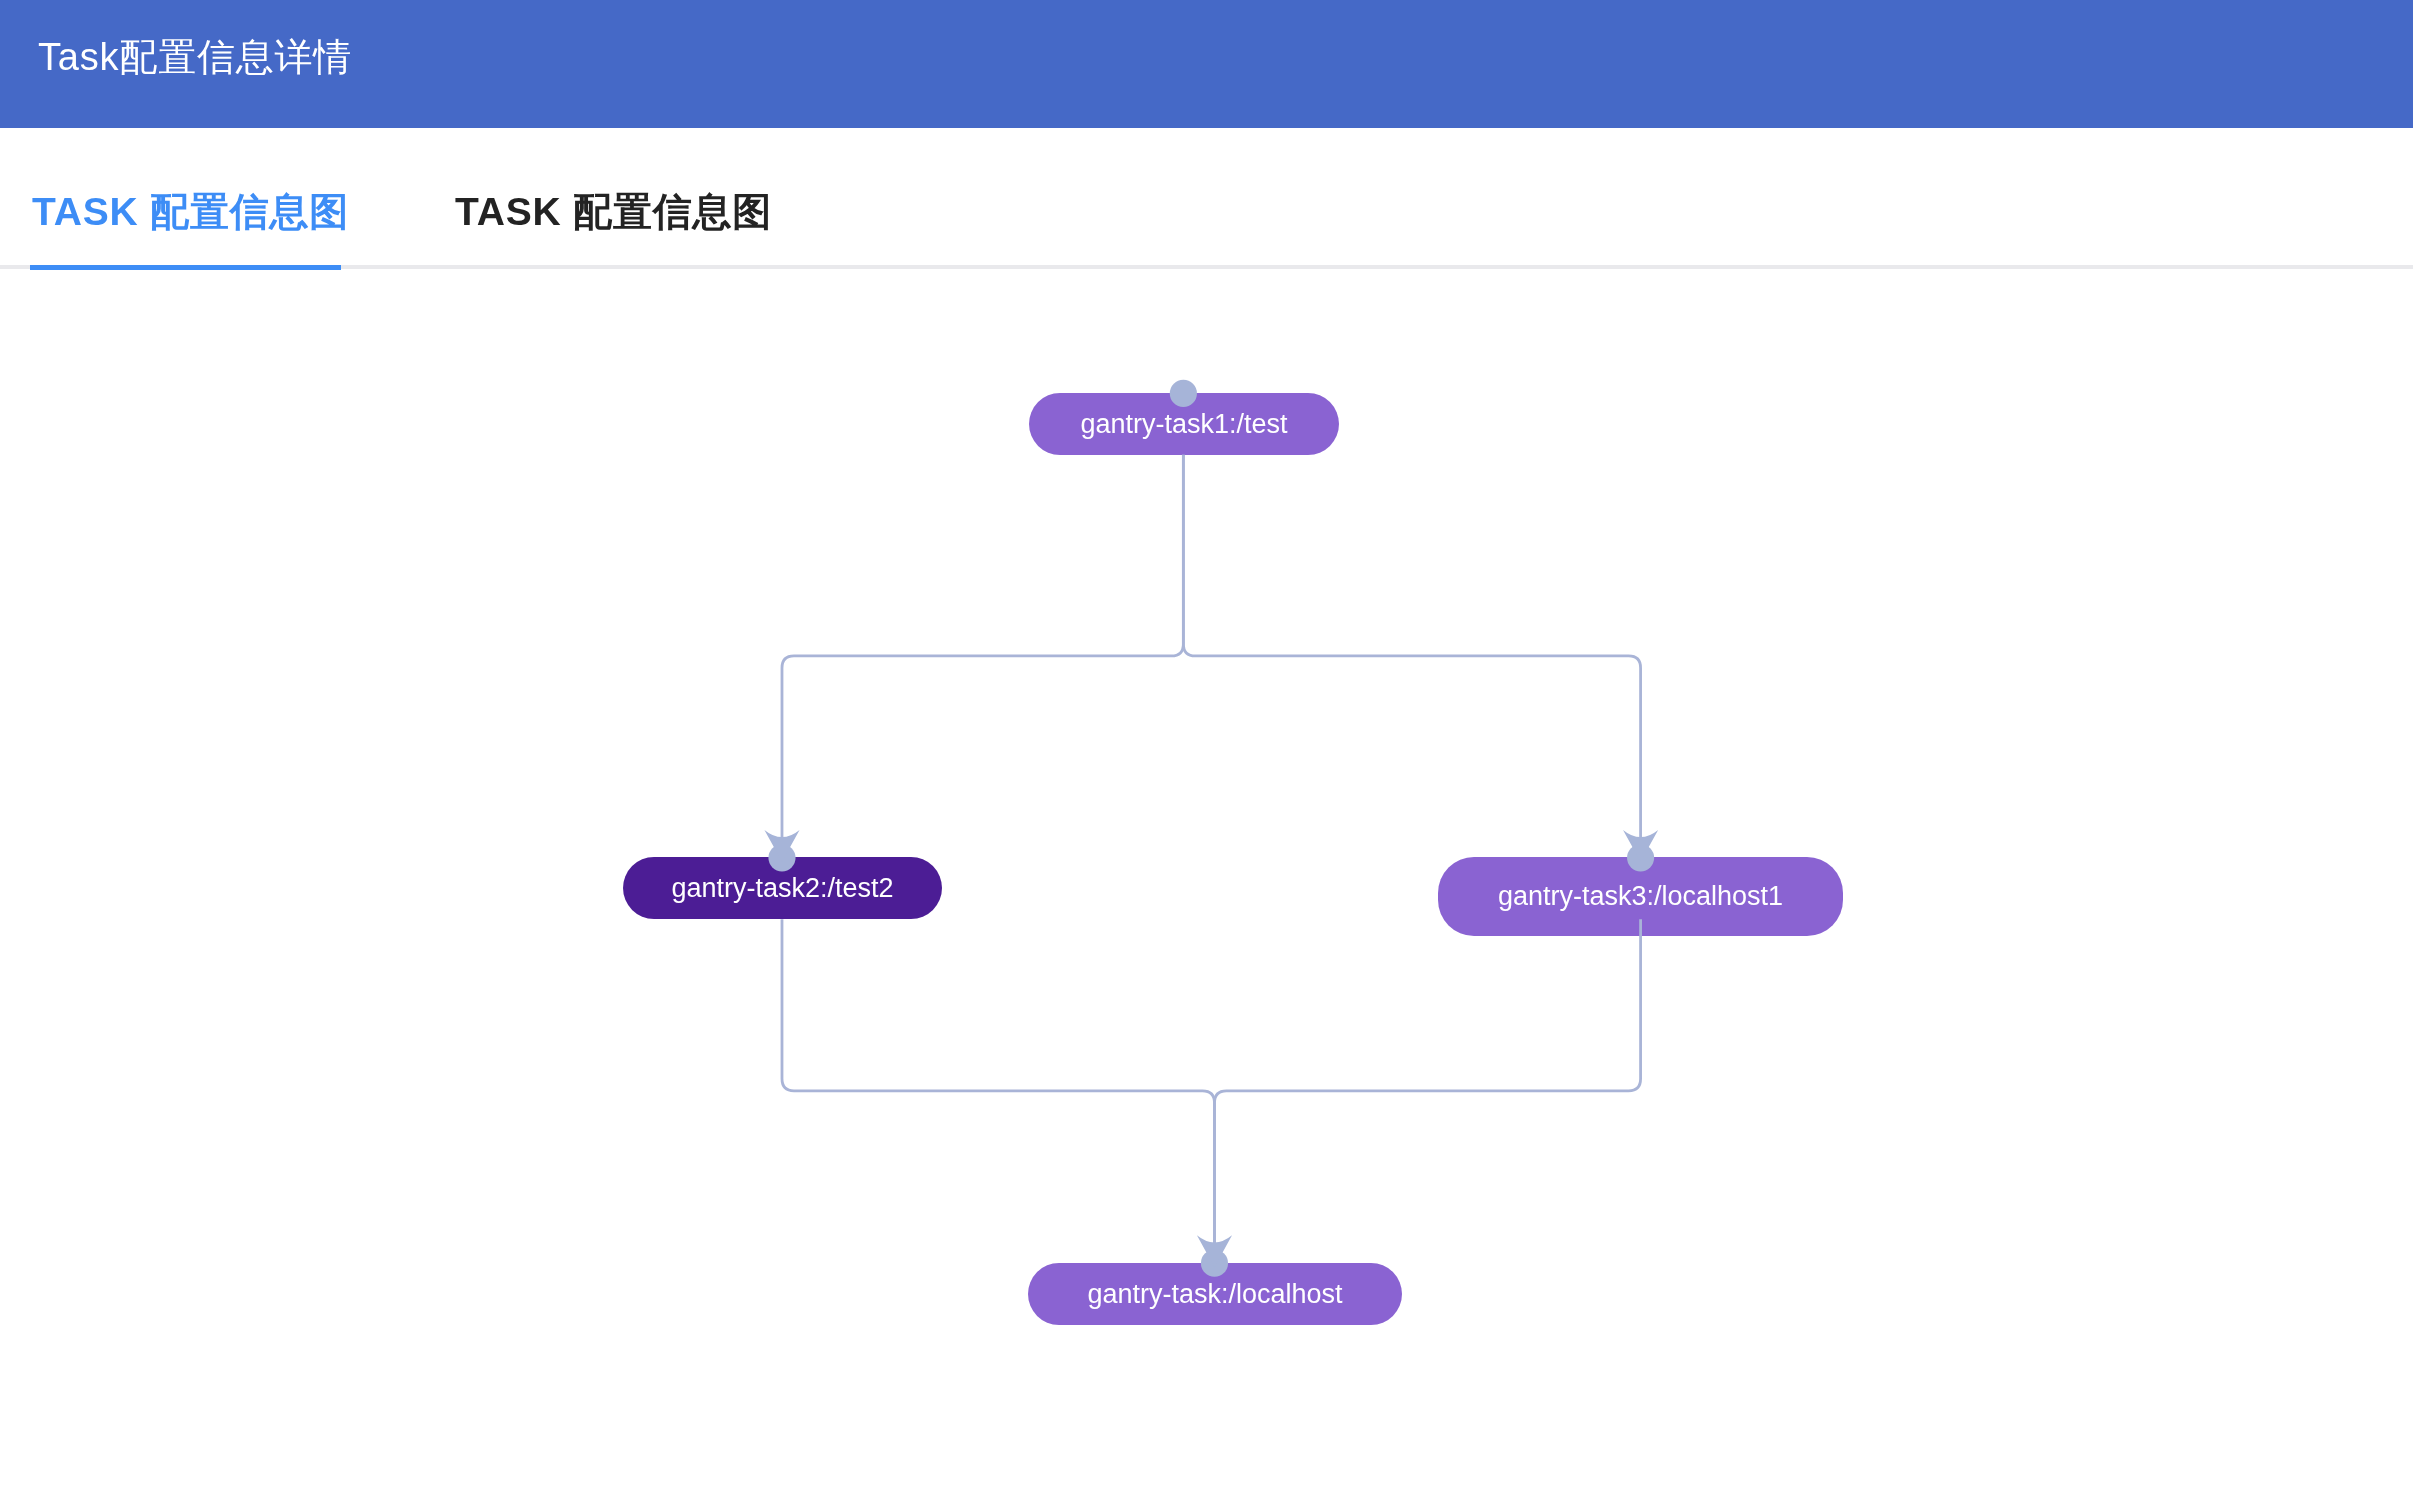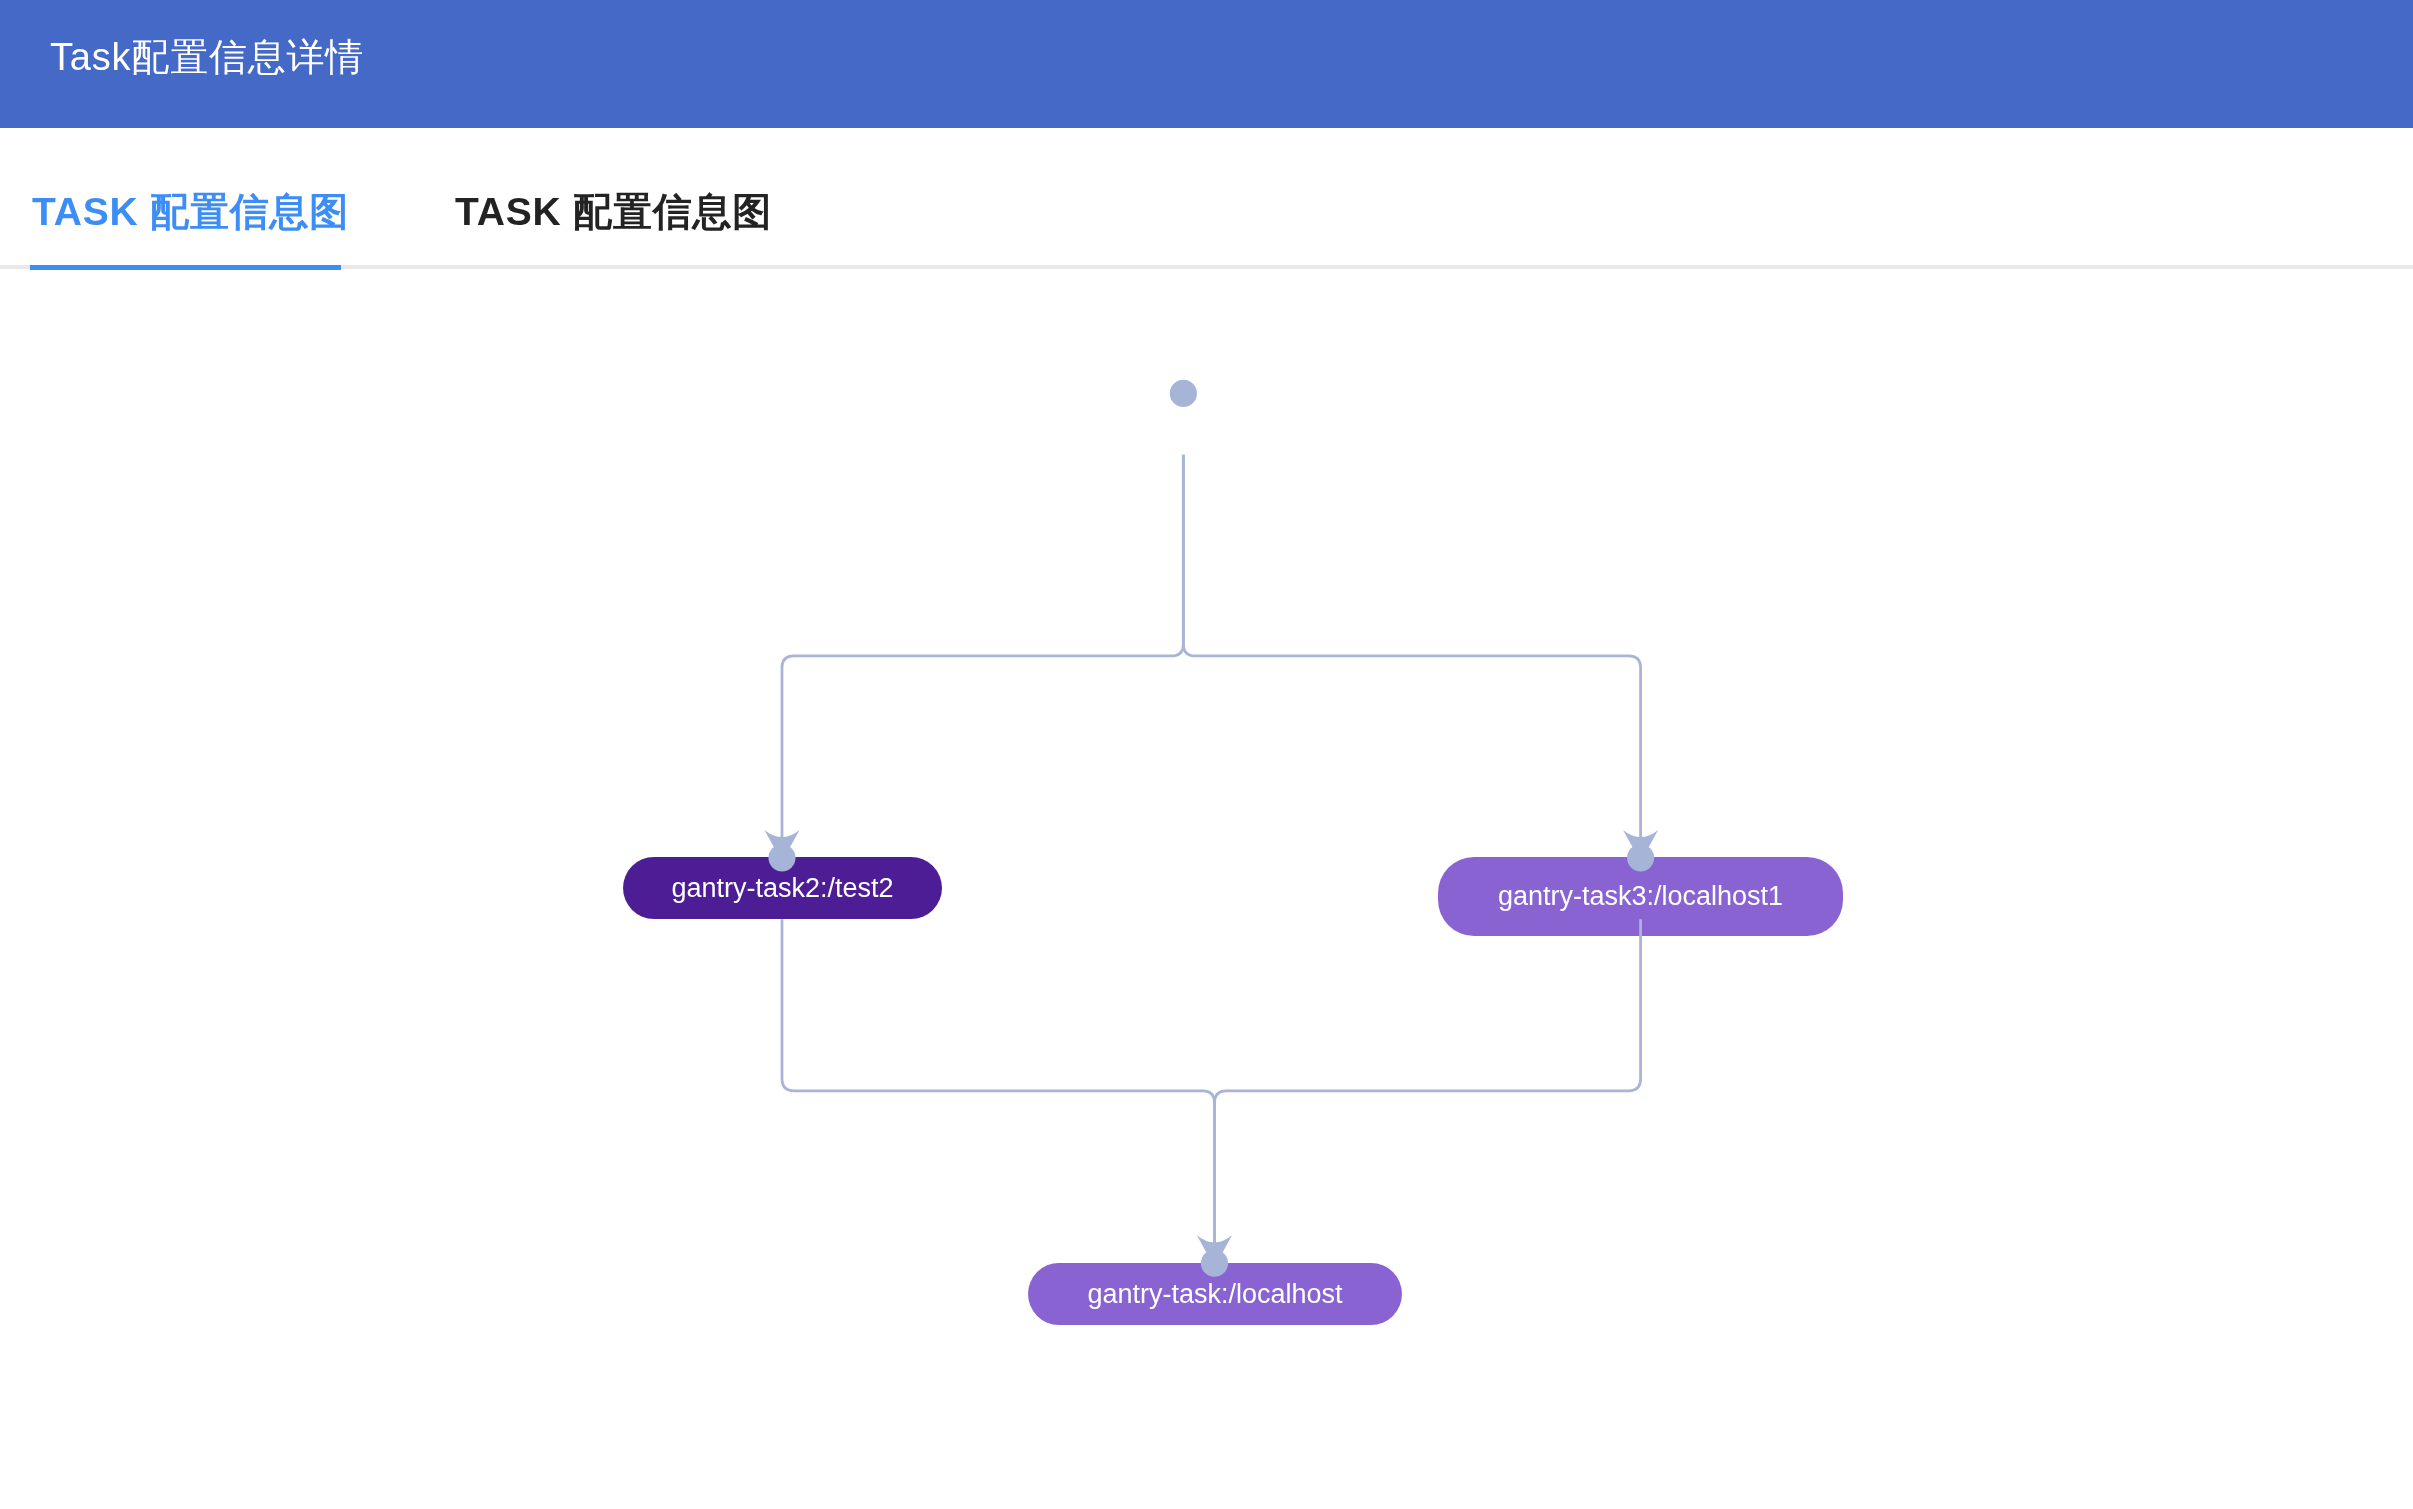--- a/index.html
+++ b/index.html
@@ -3,21 +3,21 @@
 <meta charset="utf-8">
 <style>
   html,body{margin:0;padding:0;background:#ffffff;}
   body{
     width:2413px;height:1509px;position:relative;overflow:hidden;
     font-family:"Liberation Sans","DejaVu Sans",sans-serif;
   }
   
   .app-header{
     height:128px;background:#4569c7;display:flex;align-items:center;
-    padding-left:50px;box-sizing:border-box;
+    padding-left:38px;box-sizing:border-box;
   }
   .app-header .title{
     color:#ffffff;font-size:38px;font-weight:500;letter-spacing:0.8px;margin-top:-12.8px;
   }
   
   .tab-bar{
     position:relative;height:137px;border-bottom:4.8px solid #e9e9ec;box-sizing:content-box;
   }
   .tab{
     position:absolute;top:57px;font-size:39px;font-weight:600;color:#232323;
@@ -45,20 +45,21 @@
   <div class="title">Task配置信息详情</div>
 </header>
 
 <nav class="tab-bar">
   <div class="tab active" style="left:32px">TASK 配置信息图</div>
   <div class="tab" style="left:455px">TASK 配置信息图</div>
   <div class="ink-bar" style="background: rgb(61, 141, 246);"></div>
 </nav>
 
 <div class="node-layer" id="node-layer">
+    <div class="flow-node" style="left: 1029px; top: 393px; width: 310px; height: 62px; background: rgb(138, 99, 210); color: rgb(255, 255, 255);">gantry-task1:/test</div>
     <div class="flow-node" style="left: 623px; top: 857px; width: 319px; height: 62px; background: #4c1d95; color: rgb(255, 255, 255);">gantry-task2:/test2</div>
     <div class="flow-node" style="left: 1438px; top: 857px; width: 405px; height: 79px; background: rgb(138, 99, 210); color: rgb(255, 255, 255);">gantry-task3:/localhost1</div>
     <div class="flow-node" style="left: 1028px; top: 1263px; width: 374px; height: 62px; background: rgb(138, 99, 210); color: rgb(255, 255, 255);">gantry-task:/localhost</div>
   </div>
 <svg class="edge-overlay" id="edge-overlay" width="2413" height="1509" viewBox="0 0 3024 1891">
     <path d="M 1483 570 L 1483 807 Q 1483 822 1468 822 L 995 822 Q 980 822 980 837 L 980 1072" fill="none" stroke="#a9b4d7" stroke-width="3.5" stroke-linejoin="round"></path>
     <path d="M 1483 570 L 1483 807 Q 1483 822 1498 822 L 2041 822 Q 2056 822 2056 837 L 2056 1072" fill="none" stroke="#a9b4d7" stroke-width="3.5" stroke-linejoin="round"></path>
     <path d="M 980 1152 L 980 1352 Q 980 1367 995 1367 L 1507 1367 Q 1522 1367 1522 1382 L 1522 1580" fill="none" stroke="#a9b4d7" stroke-width="3.5" stroke-linejoin="round"></path>
     <path d="M 2056 1152 L 2056 1352 Q 2056 1367 2041 1367 L 1537 1367 Q 1522 1367 1522 1382 L 1522 1580" fill="none" stroke="#a9b4d7" stroke-width="3.5" stroke-linejoin="round"></path>
     <circle cx="1483" cy="493" r="17" fill="#a6b4d8"></circle>

